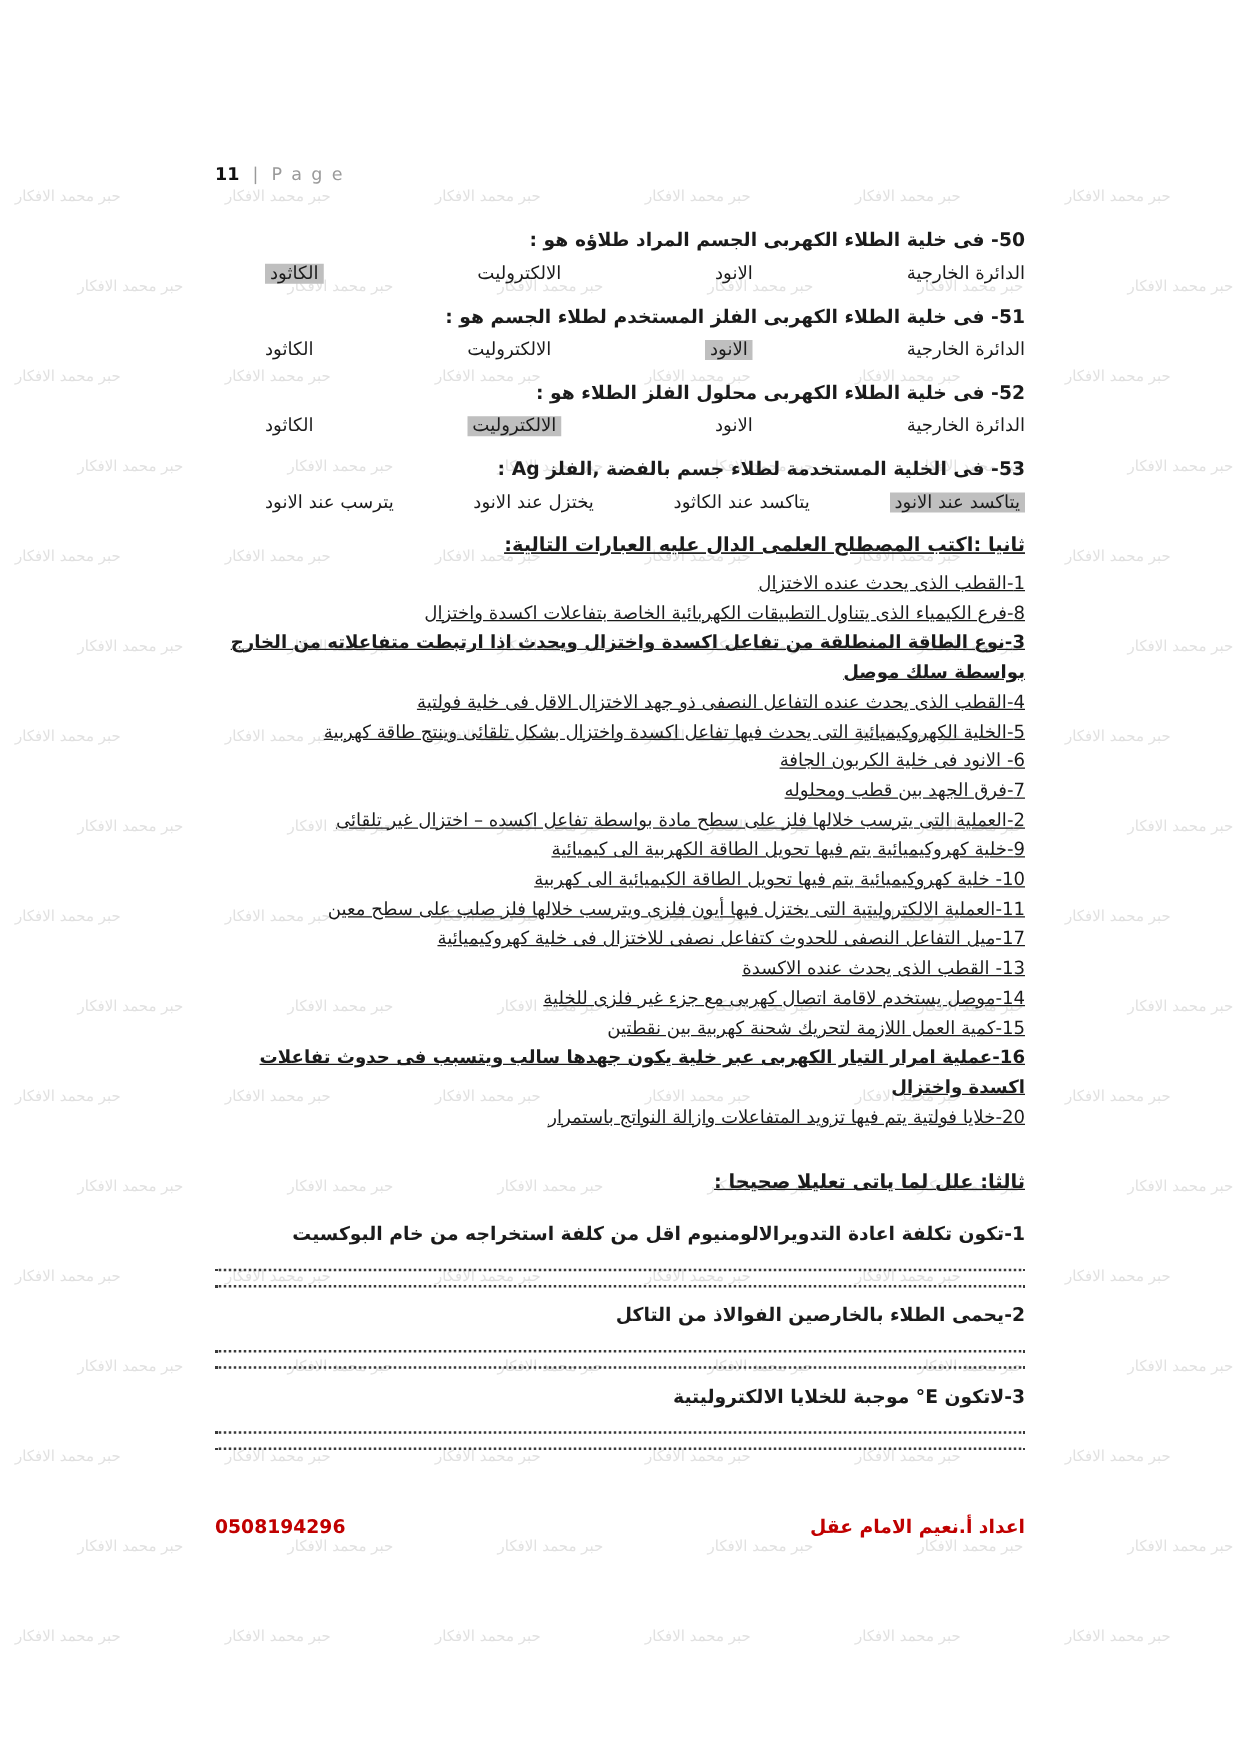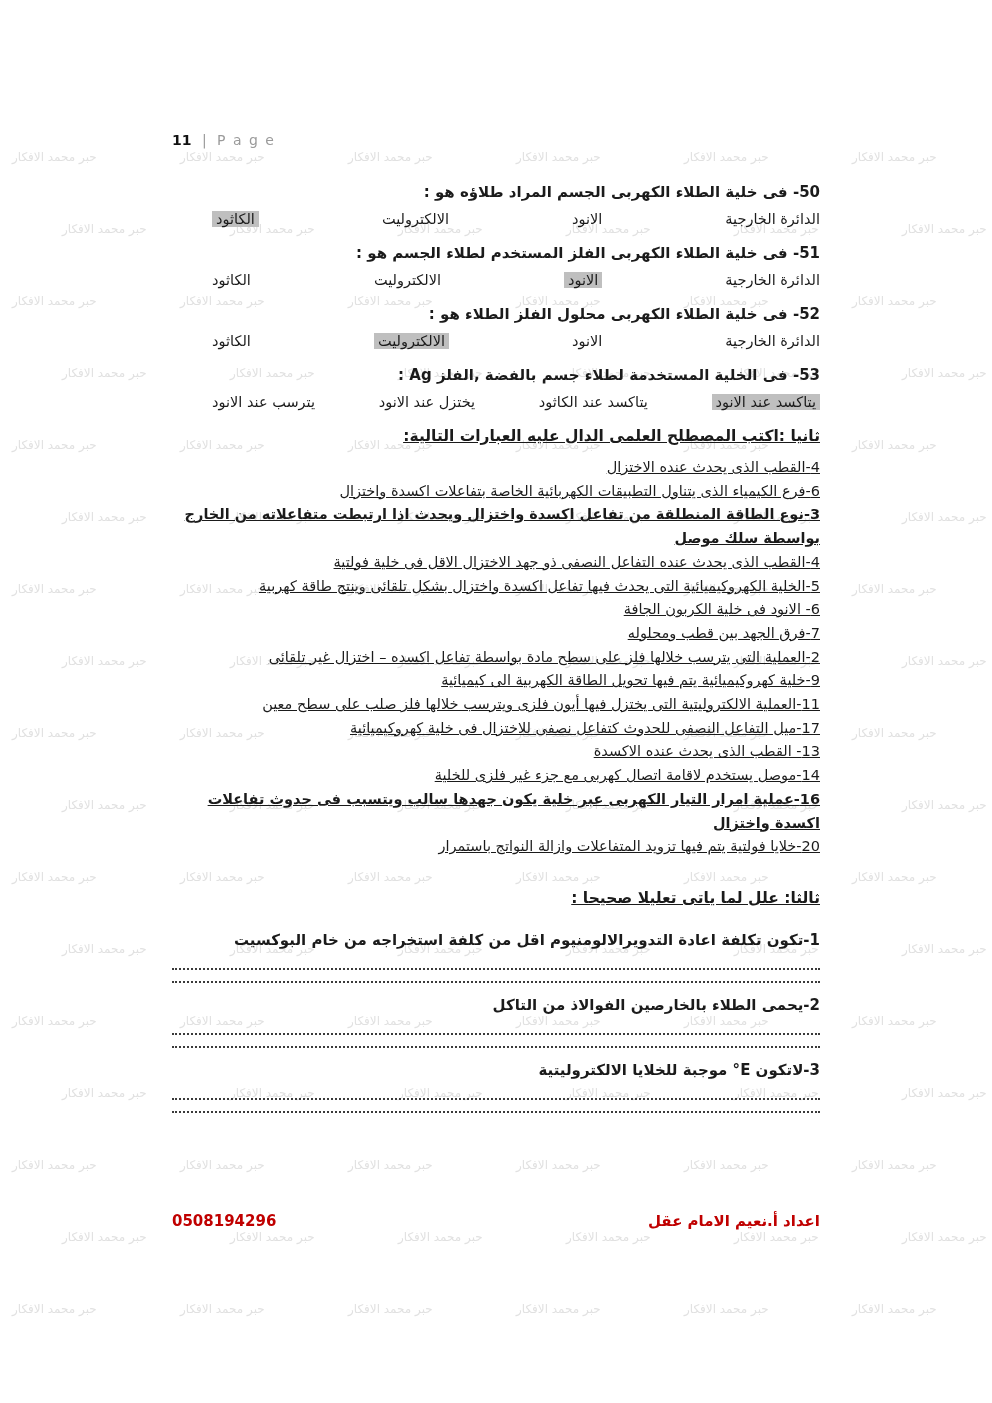--- a/index.html
+++ b/index.html
@@ -203,33 +203,35 @@
             <span class="option">يتاكسد عند الكاثود</span>
             <span class="option">يختزل عند الانود</span>
             <span class="option">يترسب عند الانود</span>
           </div>
         </div>
       </div>
 
     <div class="section2">
       <h3 class="sec-title">ثانيا :اكتب المصطلح العلمى الدال عليه العبارات التالية:</h3>
       <div id="s2items">
-          <div class="s2-item">4-القطب الذى يحدث عنده الاختزال</div>
-          <div class="s2-item">6-فرع الكيمياء الذى يتناول التطبيقات الكهربائية الخاصة بتفاعلات اكسدة واختزال</div>
+          <div class="s2-item">1-القطب الذى يحدث عنده الاختزال</div>
+          <div class="s2-item">8-فرع الكيمياء الذى يتناول التطبيقات الكهربائية الخاصة بتفاعلات اكسدة واختزال</div>
           <div class="s2-item bold">3-نوع الطاقة المنطلقة من تفاعل اكسدة واختزال ويحدث اذا ارتبطت متفاعلاته من الخارج بواسطة سلك موصل</div>
           <div class="s2-item">4-القطب الذى يحدث عنده التفاعل النصفى ذو جهد الاختزال الاقل فى خلية فولتية</div>
           <div class="s2-item">5-الخلية الكهروكيميائية التى يحدث فيها تفاعل اكسدة واختزال بشكل تلقائى وينتج طاقة كهربية</div>
           <div class="s2-item">6- الانود فى خلية الكربون الجافة</div>
           <div class="s2-item">7-فرق الجهد بين قطب ومحلوله</div>
           <div class="s2-item">2-العملية التى يترسب خلالها فلز على سطح مادة بواسطة تفاعل اكسده – اختزال غير تلقائى</div>
           <div class="s2-item">9-خلية كهروكيميائية يتم فيها تحويل الطاقة الكهربية الى كيميائية</div>
+          <div class="s2-item">10- خلية كهروكيميائية يتم فيها تحويل الطاقة الكيميائية الى كهربية</div>
           <div class="s2-item">11-العملية الالكتروليتية التى يختزل فيها أيون فلزى ويترسب خلالها فلز صلب على سطح معين</div>
           <div class="s2-item">17-ميل التفاعل النصفى للحدوث كتفاعل نصفى للاختزال فى خلية كهروكيميائية</div>
           <div class="s2-item">13- القطب الذى يحدث عنده الاكسدة</div>
           <div class="s2-item">14-موصل يستخدم لاقامة اتصال كهربى مع جزء غير فلزى للخلية</div>
+          <div class="s2-item">15-كمية العمل اللازمة لتحريك شحنة كهربية بين نقطتين</div>
           <div class="s2-item bold">16-عملية امرار التيار الكهربى عبر خلية يكون جهدها سالب ويتسبب فى حدوث تفاعلات اكسدة واختزال</div>
           <div class="s2-item">20-خلايا فولتية يتم فيها تزويد المتفاعلات وازالة النواتج باستمرار</div>
         </div>
     </div>
 
     <div class="section3">
       <h3 class="sec-title">ثالثا: علل لما ياتى تعليلا صحيحا :</h3>
       <div id="s3items">
           <div class="s3-item">
             <div class="s3-text">1-تكون تكلفة اعادة التدويرالالومنيوم اقل من كلفة استخراجه من خام البوكسيت</div>

